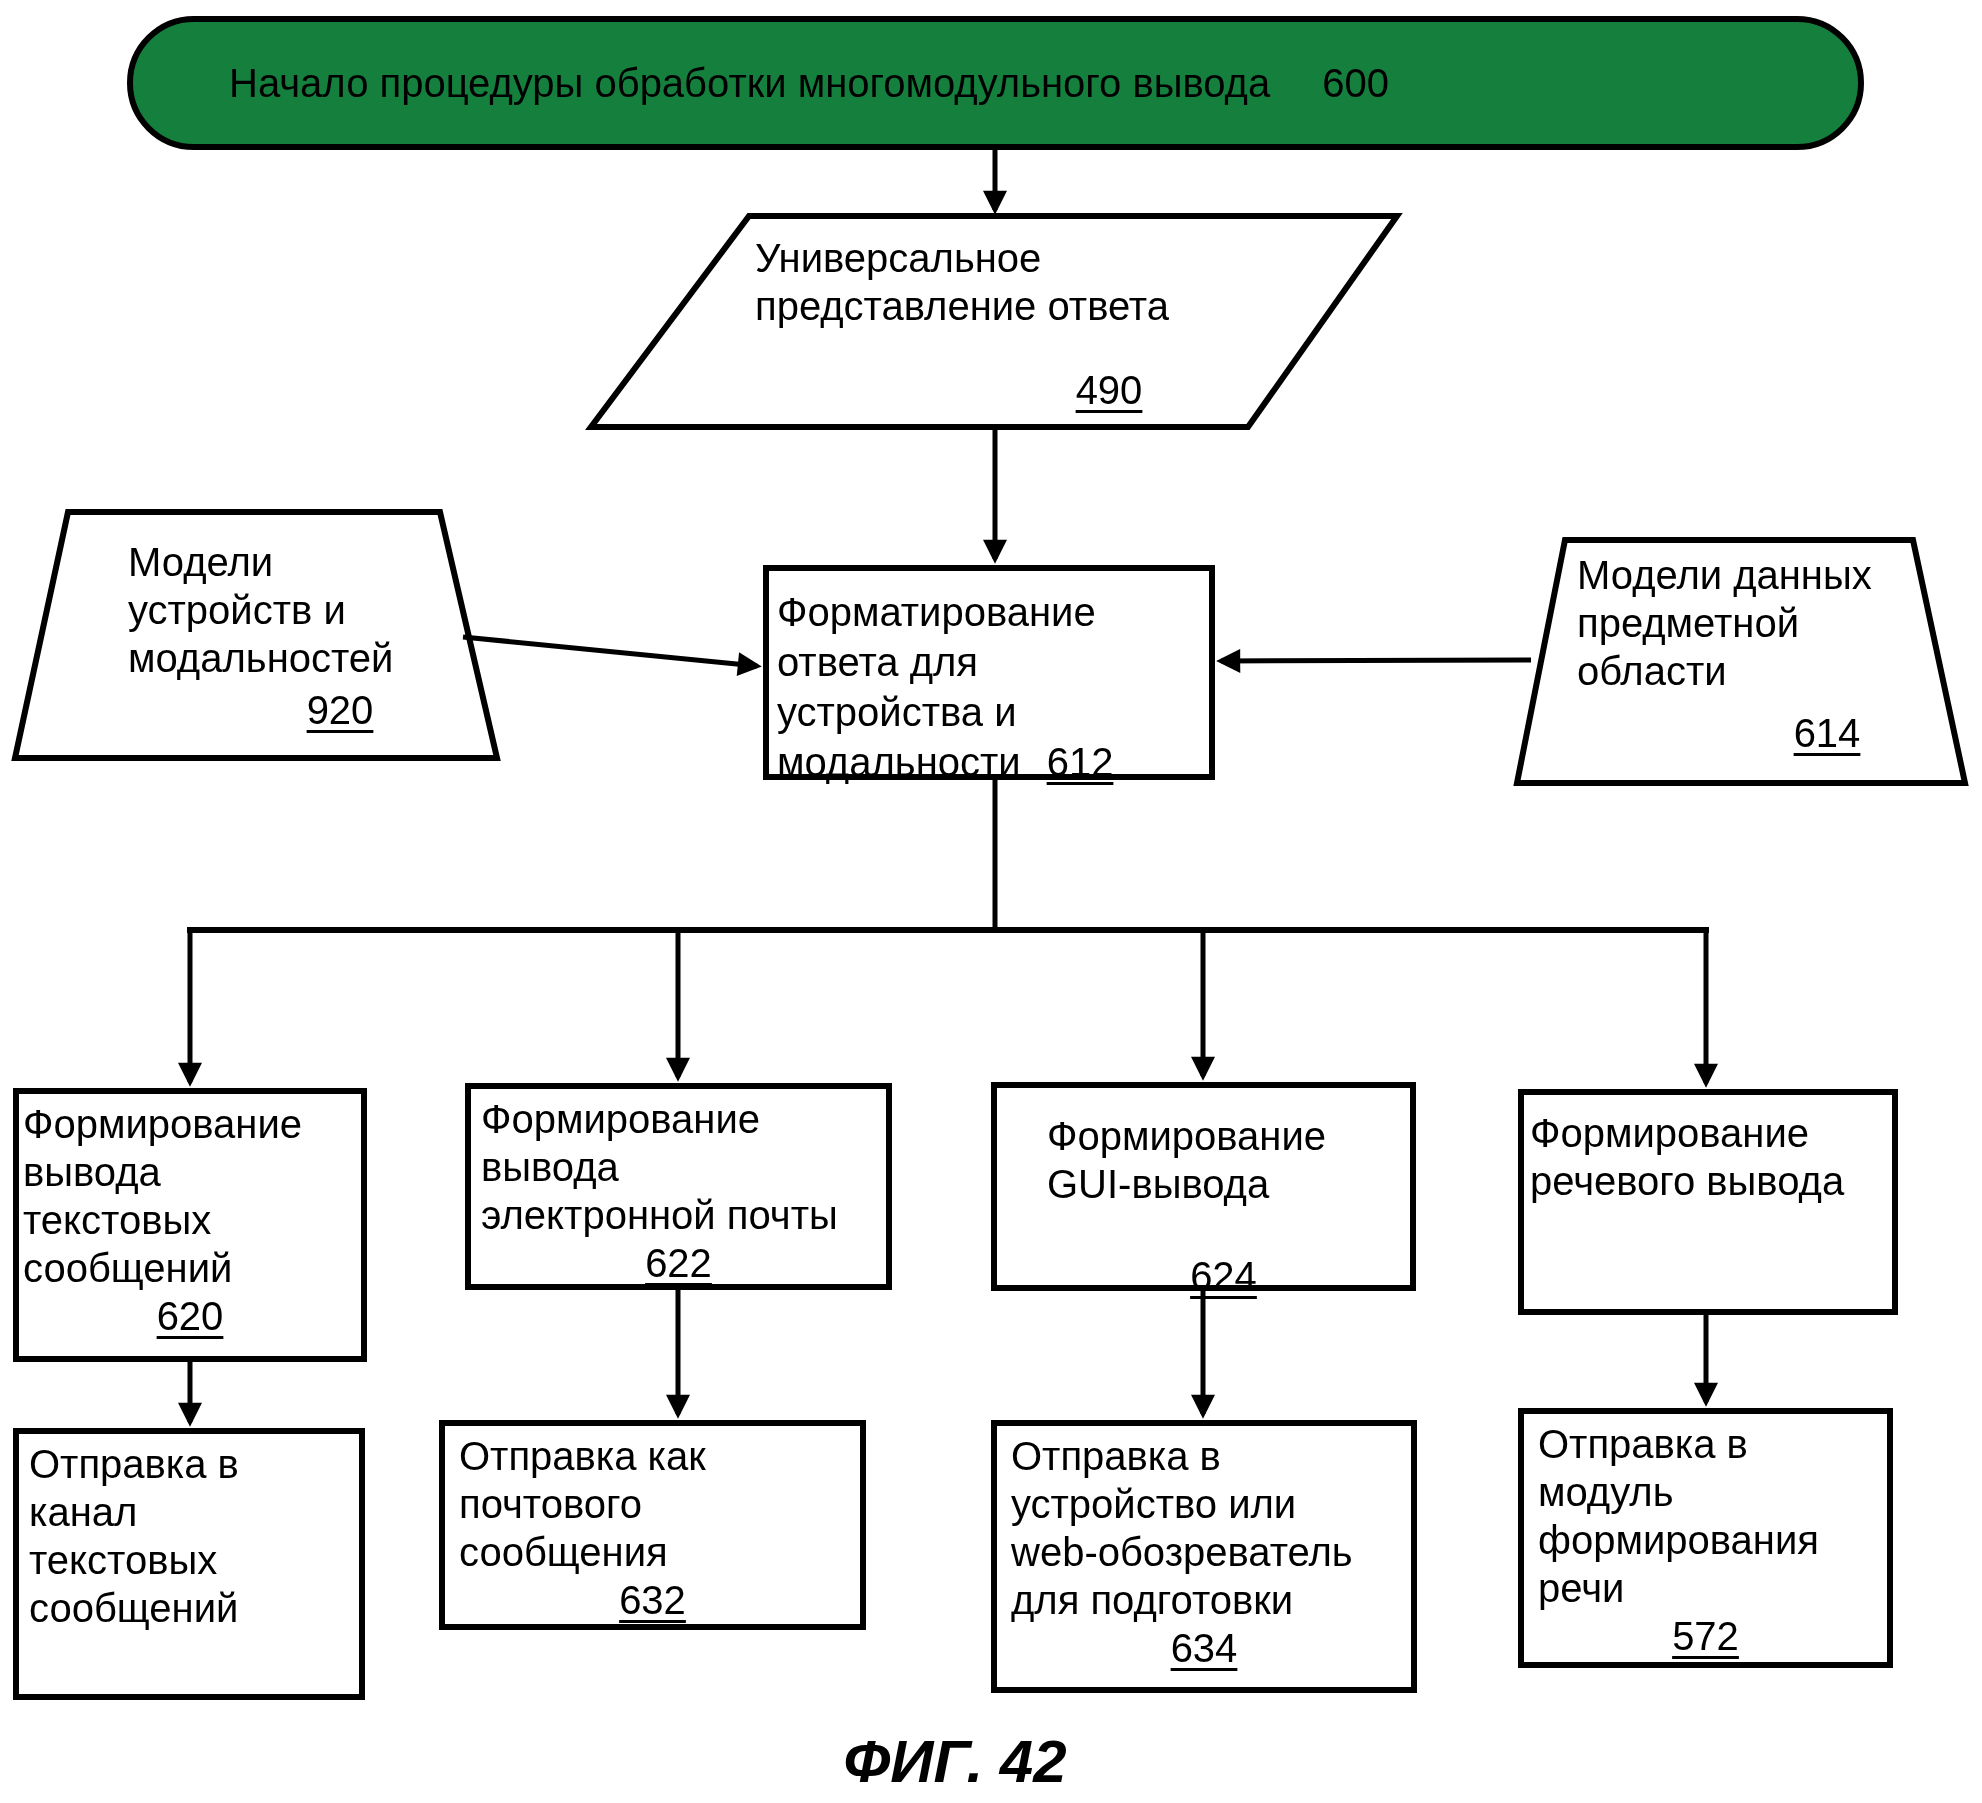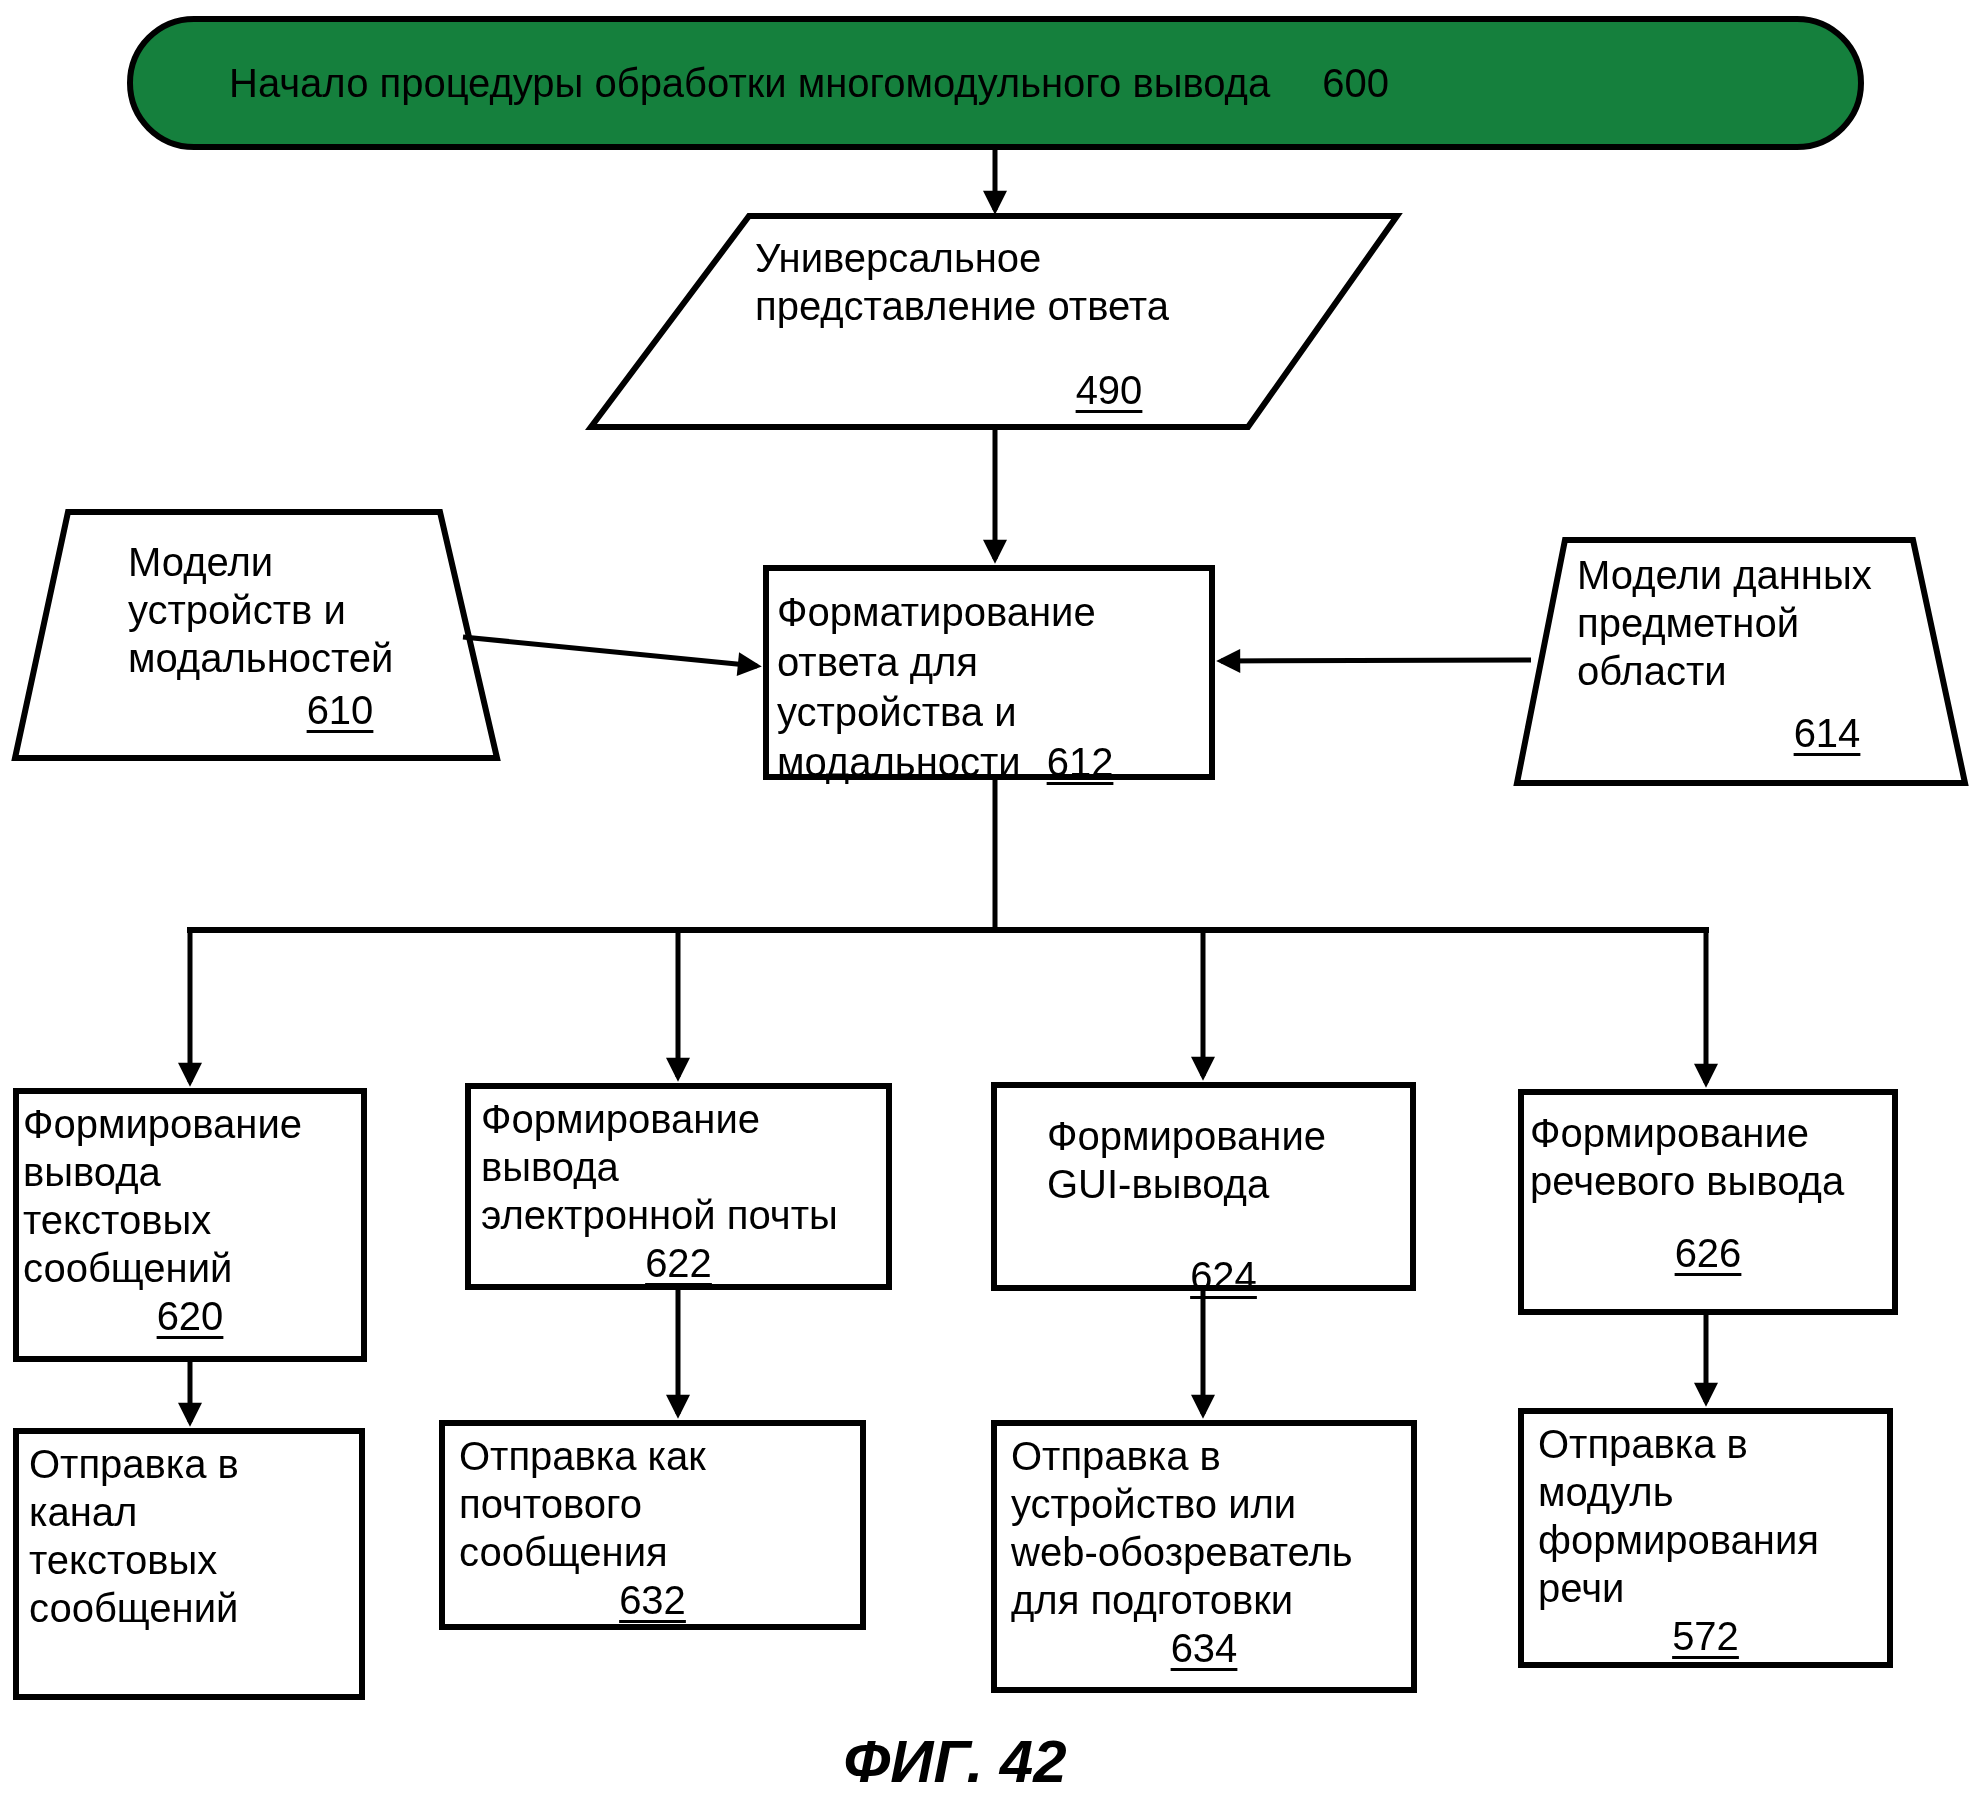--- a/index.html
+++ b/index.html
@@ -124,21 +124,21 @@
     <span class="ref-inline">600</span>
   </div>
 
   <div class="txt" id="para-label">Универсальное
 представление ответа</div>
   <div class="ref-overlay" id="para-ref">490</div>
 
   <div class="txt" id="trapL-label">Модели
 устройств и
 модальностей</div>
-  <div class="ref-overlay" id="trapL-ref">610</div>
+  <div class="ref-overlay" id="trapL-ref">920</div>
 
   <div class="txt" id="trapR-label">Модели данных
 предметной
 области</div>
   <div class="ref-overlay" id="trapR-ref">614</div>
 
   <div class="box" id="box-612">
     <span class="lbl">Форматирование
 ответа для
 устройства и
@@ -159,21 +159,20 @@
     <div class="ref">622</div>
   </div>
   <div class="box" id="box-624">
     <div class="lbl">Формирование
 GUI-вывода</div>
     <div class="ref">624</div>
   </div>
   <div class="box" id="box-626">
     <div class="lbl">Формирование
 речевого вывода</div>
-    <div class="ref">626</div>
   </div>
 
   <div class="box" id="box-630">
     <div class="lbl">Отправка в
 канал
 текстовых
 сообщений</div>
   </div>
   <div class="box" id="box-632">
     <div class="lbl">Отправка как

